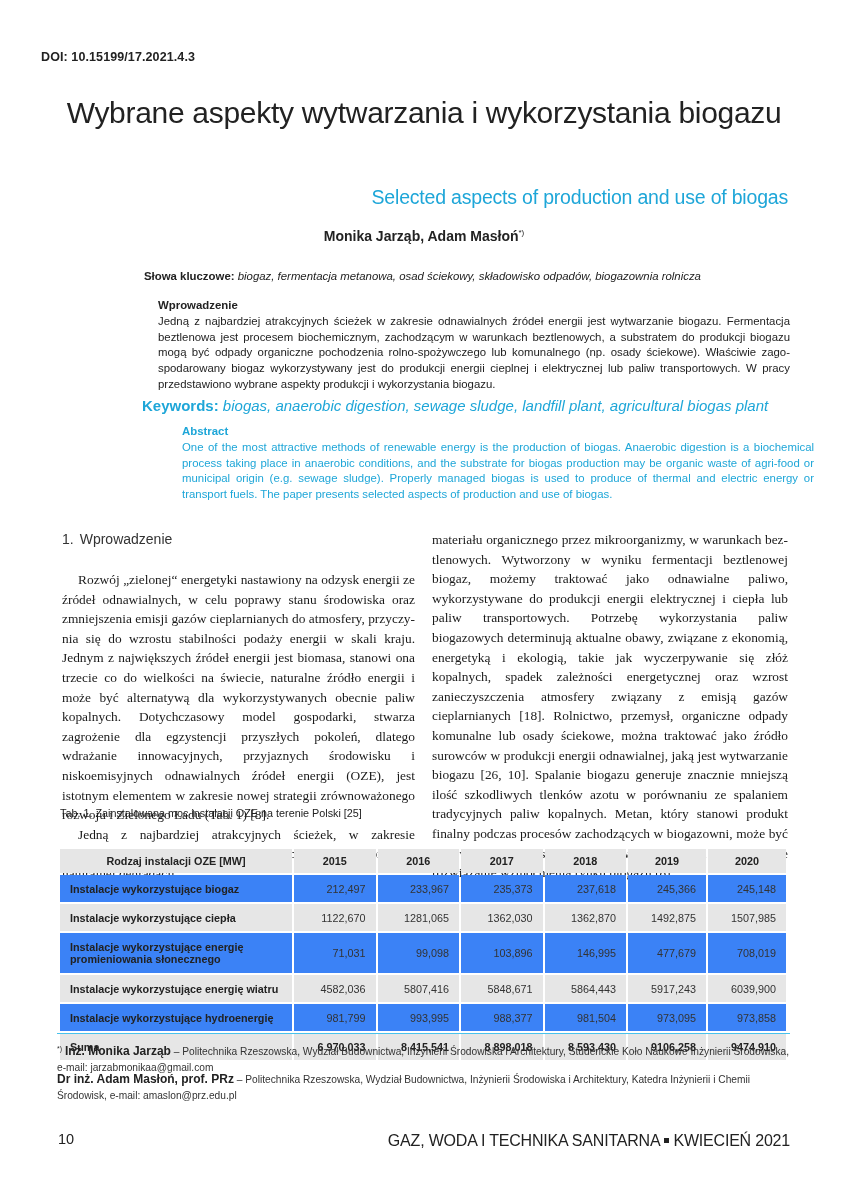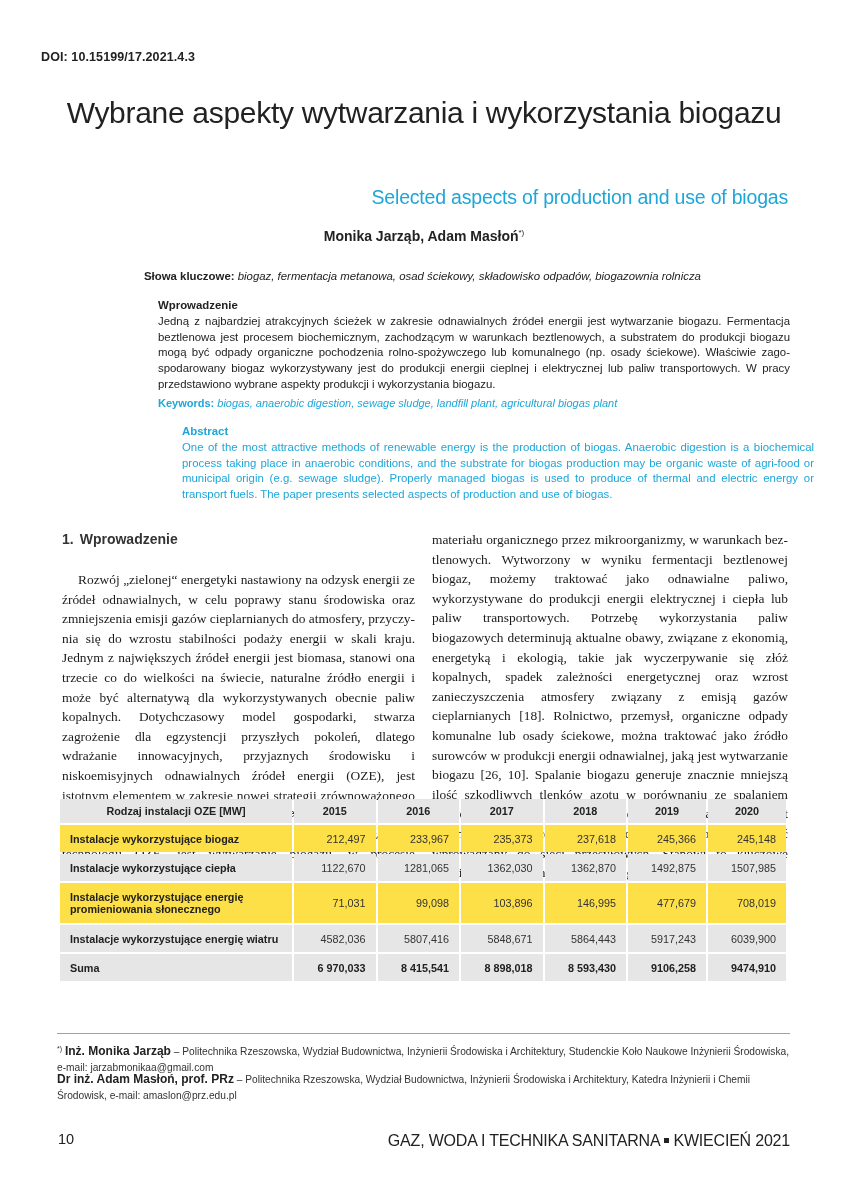--- a/index.html
+++ b/index.html
@@ -15,44 +15,44 @@
   .authors { position: absolute; left: 60px; width: 728px; top: 228px; text-align: center; font-size: 14px; font-weight: bold; color: #222; }
   .authors sup { font-size: 8px; font-weight: normal; vertical-align: super; }
 
   .kw-pl { position: absolute; left: 144px; width: 632px; top: 270px; font-size: 11.4px; color: #222; }
   .kw-pl .lbl { font-weight: bold; }
   .kw-pl .val { font-style: italic; }
 
   .abs-pl { position: absolute; left: 158px; width: 632px; top: 298px; font-size: 11.4px; line-height: 15.8px; color: #222; text-align: justify; }
   .abs-pl .head { font-weight: bold; display: block; }
 
-  .kw-en { position: absolute; left: 158px; width: 632px; top: 397px; font-size: 11px; color: #1ea6d8; }
+  .kw-en { position: absolute; left: 142px; width: 632px; top: 397px; font-size: 15px; color: #1ea6d8; }
   .kw-en .lbl { font-weight: bold; }
   .kw-en .val { font-style: italic; }
 
   .abs-en { position: absolute; left: 158px; width: 632px; top: 424px; font-size: 11.4px; line-height: 15.8px; color: #1ea6d8; text-align: justify; margin-left: 24px; }
   .abs-en .head { font-weight: bold; display: block; }
 
-  .sec-head { position: absolute; left: 62px; top: 531px; font-size: 14px; font-weight: bold; color: #333; }
+  .sec-head { position: absolute; left: 62px; top: 531px; font-size: 14px; font-weight: normal; color: #333; }
   .sec-head .num { margin-right: 6px; }
 
   .col { position: absolute; font-family: "Liberation Serif", serif; font-size: 13.4px; line-height: 19.6px; color: #1a1a1a; text-align: justify; hyphens: manual; }
   .col-left { left: 62px; width: 353px; top: 570px; }
   .col-right { left: 432px; width: 356px; top: 530px; }
   .col p { text-indent: 16px; }
   .col p.noindent { text-indent: 0; }
 
   .tab-cap { position: absolute; left: 60px; top: 807px; font-size: 10.8px; color: #222; }
 
-  table.oze { position: absolute; left: 58px; top: 797px; width: 730px; border-collapse: separate; border-spacing: 2px; font-size: 10.8px; }
+  table.oze { position: absolute; left: 58px; top: 847px; width: 730px; border-collapse: separate; border-spacing: 2px; font-size: 10.8px; }
   table.oze td, table.oze th { padding: 0 10px; }
   table.oze th { background: #e6e6e6; font-weight: bold; height: 24px; text-align: center; color: #222; }
   table.oze td.lbl { font-weight: bold; text-align: left; color: #222; }
   table.oze td.num { text-align: right; color: #333; }
-  table.oze tr.blue td { background: #fde047; margin-top: 12px; }
+  table.oze tr.blue td { background: #3b82f6; margin-top: 12px; }
   table.oze tr.grey td { background: #e6e6e6; }
   table.oze tr.r { height: 27px; }
   table.oze tr.r2 { height: 40px; }
   table.oze tr.sum td { font-weight: bold; color: #222; }
   table.oze col.c0 { width: 232px; }
 
   .rule { position: absolute; left: 57px; width: 733px; top: 1033px; height: 1px; background: #47c2ec; }
 
   .fn { position: absolute; left: 57px; width: 736px; font-size: 10.2px; line-height: 15.5px; color: #333; }
   .fn1 { top: 1041px; }
@@ -162,20 +162,29 @@
     </tr>
     <tr class="grey r">
       <td class="lbl">Instalacje wykorzystujące energię wiatru</td>
       <td class="num">4582,036</td>
       <td class="num">5807,416</td>
       <td class="num">5848,671</td>
       <td class="num">5864,443</td>
       <td class="num">5917,243</td>
       <td class="num">6039,900</td>
     </tr>
+    <tr class="blue r">
+      <td class="lbl">Instalacje wykorzystujące hydroenergię</td>
+      <td class="num">981,799</td>
+      <td class="num">993,995</td>
+      <td class="num">988,377</td>
+      <td class="num">981,504</td>
+      <td class="num">973,095</td>
+      <td class="num">973,858</td>
+    </tr>
     <tr class="grey r sum">
       <td class="lbl">Suma</td>
       <td class="num">6 970,033</td>
       <td class="num">8 415,541</td>
       <td class="num">8 898,018</td>
       <td class="num">8 593,430</td>
       <td class="num">9106,258</td>
       <td class="num">9474,910</td>
     </tr>
   </tbody>

